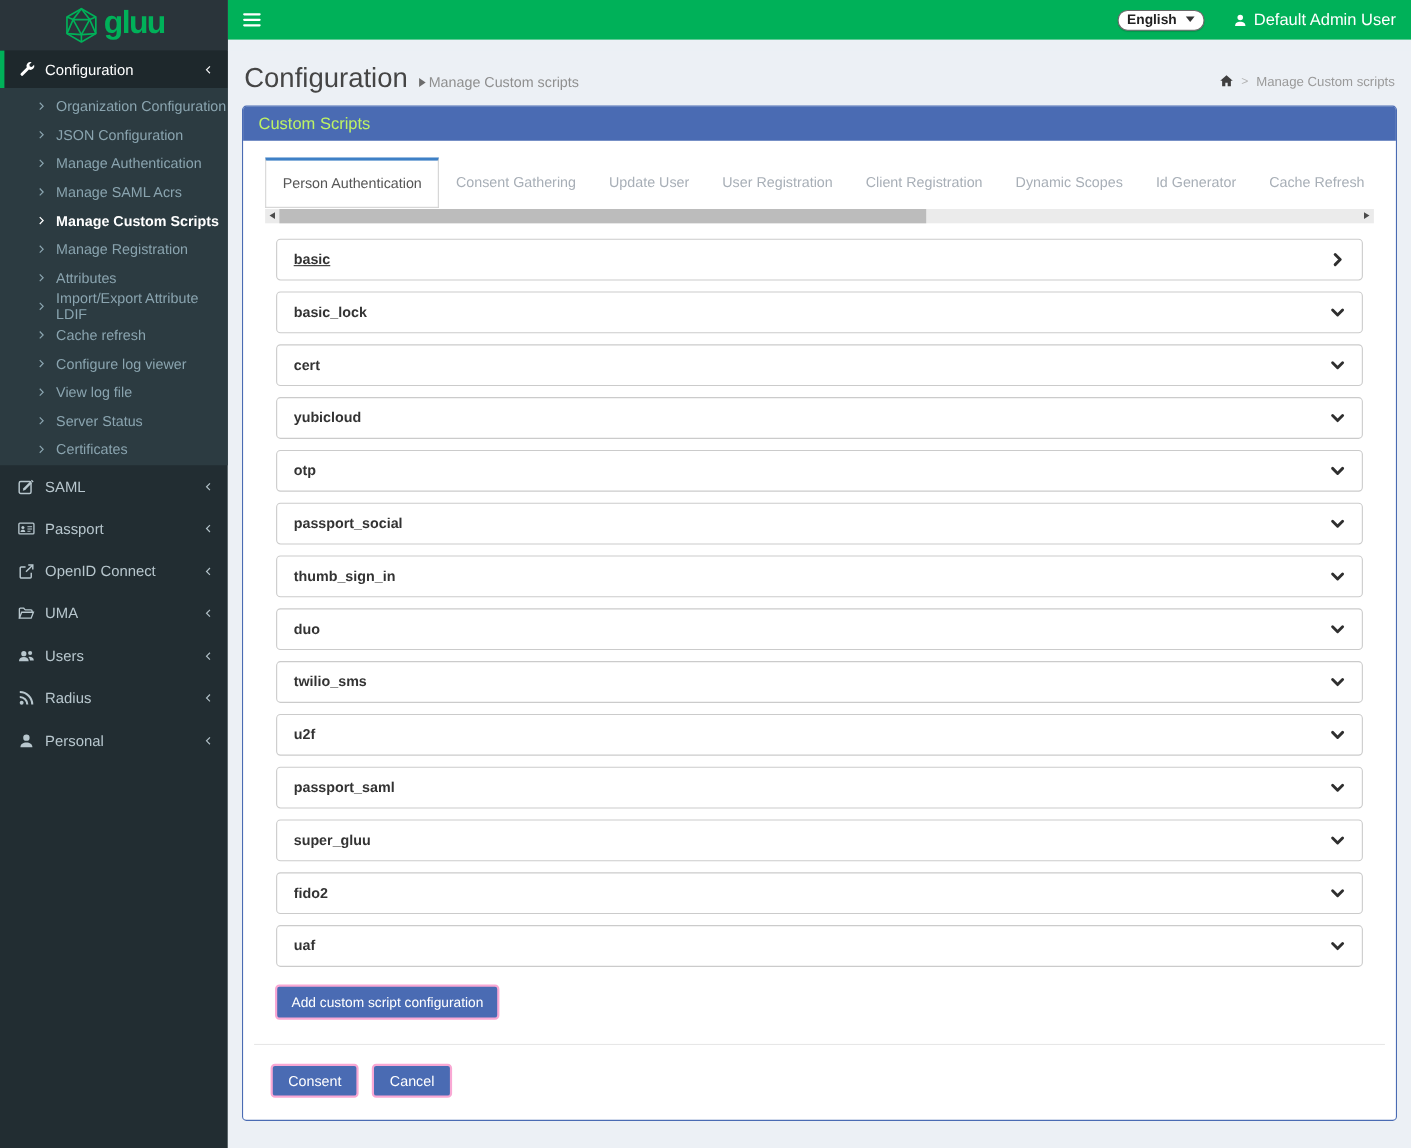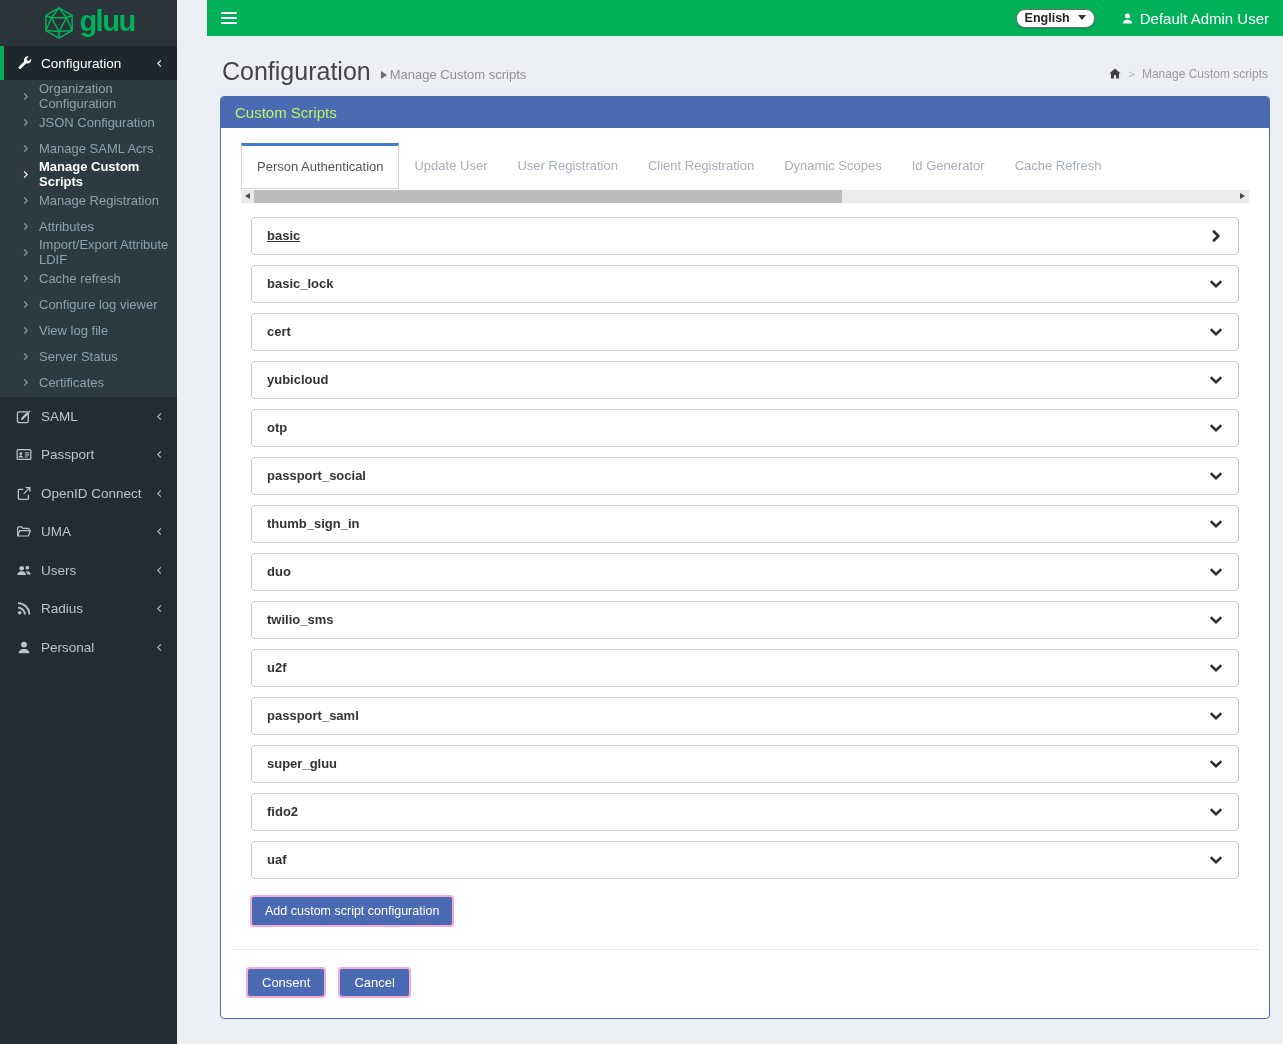--- a/index.html
+++ b/index.html
@@ -10,29 +10,29 @@
     --submenu-bg:#2c3b41;
   }
   *{box-sizing:border-box;margin:0;padding:0;}
   html,body{width:1283px;height:1044px;overflow:hidden;}
   body{font-family:"Liberation Sans",sans-serif;background:#ecf0f5;position:relative;}
   ul{list-style:none;}
   .icon{display:inline-flex;align-items:center;justify-content:center;}
   .icon svg{width:100%;height:100%;display:block;}
 
   
-  .sidebar{position:absolute;left:0;top:0;bottom:0;width:177px;background:var(--sidebar-bg);z-index:3;}
+  .sidebar{position:absolute;left:0;top:0;bottom:0;width:207px;background:var(--sidebar-bg);z-index:3;}
   .logo{height:46px;background:#2a343a;display:flex;align-items:center;justify-content:center;gap:3px;cursor:pointer;}
   .logo-mark{width:34px;height:34px;}
   .logo-text{color:var(--brand-green);font-size:29px;font-weight:bold;letter-spacing:-1.5px;line-height:1;margin-top:-3px;}
   .menu-top{height:34px;display:flex;align-items:center;background:#1e282c;border-left:4px solid var(--brand-green);padding:0 12px 0 14px;color:#fff;font-size:13.5px;cursor:pointer;}
   .menu-top .mi{width:14px;height:14px;margin-right:9px;}
   .mchev{width:11px;height:11px;margin-left:auto;opacity:.95;}
   .submenu{background:var(--submenu-bg);padding:3px 0 2px;}
-  .sub-item{height:26px;display:flex;align-items:center;padding-left:20px;color:#8aa4af;font-size:13px;cursor:pointer;}
+  .sub-item{height:26px;display:flex;align-items:center;padding-left:32px;color:#8aa4af;font-size:13px;cursor:pointer;}
   .sub-item .sangle{width:11px;height:11px;margin-right:8px;flex:none;}
   .sub-item.active{color:#fff;font-weight:bold;}
   .top-item{height:38.5px;display:flex;align-items:center;padding:0 12px 0 16px;color:#b8c7ce;font-size:13.5px;cursor:pointer;}
   .top-item .mi{width:16px;height:15px;margin-right:9px;flex:none;}
 
   
   .topbar{position:absolute;left:207px;right:0;top:0;height:36px;background:var(--brand-green);display:flex;align-items:center;justify-content:space-between;padding:0 14px;z-index:2;}
   .hamburger{width:16px;display:flex;flex-direction:column;gap:3px;cursor:pointer;}
   .hamburger span{display:block;height:2px;background:#fff;border-radius:1px;}
   .topbar-right{display:flex;align-items:center;}
@@ -128,20 +128,28 @@
             </svg>
           </span>
           <span>JSON Configuration</span>
         </li>
         <li class="sub-item">
           <span class="sangle icon">
             <svg viewBox="0 0 16 16">
               <path fill="none" stroke="currentColor" stroke-width="1.6" d="M6 3.5 10.5 8 6 12.5"></path>
             </svg>
           </span>
+          <span>Manage Authentication</span>
+        </li>
+        <li class="sub-item">
+          <span class="sangle icon">
+            <svg viewBox="0 0 16 16">
+              <path fill="none" stroke="currentColor" stroke-width="1.6" d="M6 3.5 10.5 8 6 12.5"></path>
+            </svg>
+          </span>
           <span>Manage SAML Acrs</span>
         </li>
         <li class="sub-item active">
           <span class="sangle icon">
             <svg viewBox="0 0 16 16">
               <path fill="none" stroke="currentColor" stroke-width="1.6" d="M6 3.5 10.5 8 6 12.5"></path>
             </svg>
           </span>
           <span>Manage Custom Scripts</span>
         </li>
@@ -366,20 +374,23 @@
     <div class="panel-header">Custom Scripts</div>
     <div class="panel-body">
 
       <div class="tabs-wrap">
         <div class="tabs">
 
         <div class="tab active">
               <span>Person Authentication</span>
             </div>
             <div class="tab">
+              <span>Consent Gathering</span>
+            </div>
+            <div class="tab">
               <span>Update User</span>
             </div>
             <div class="tab">
               <span>User Registration</span>
             </div>
             <div class="tab">
               <span>Client Registration</span>
             </div>
             <div class="tab">
               <span>Dynamic Scopes</span>

